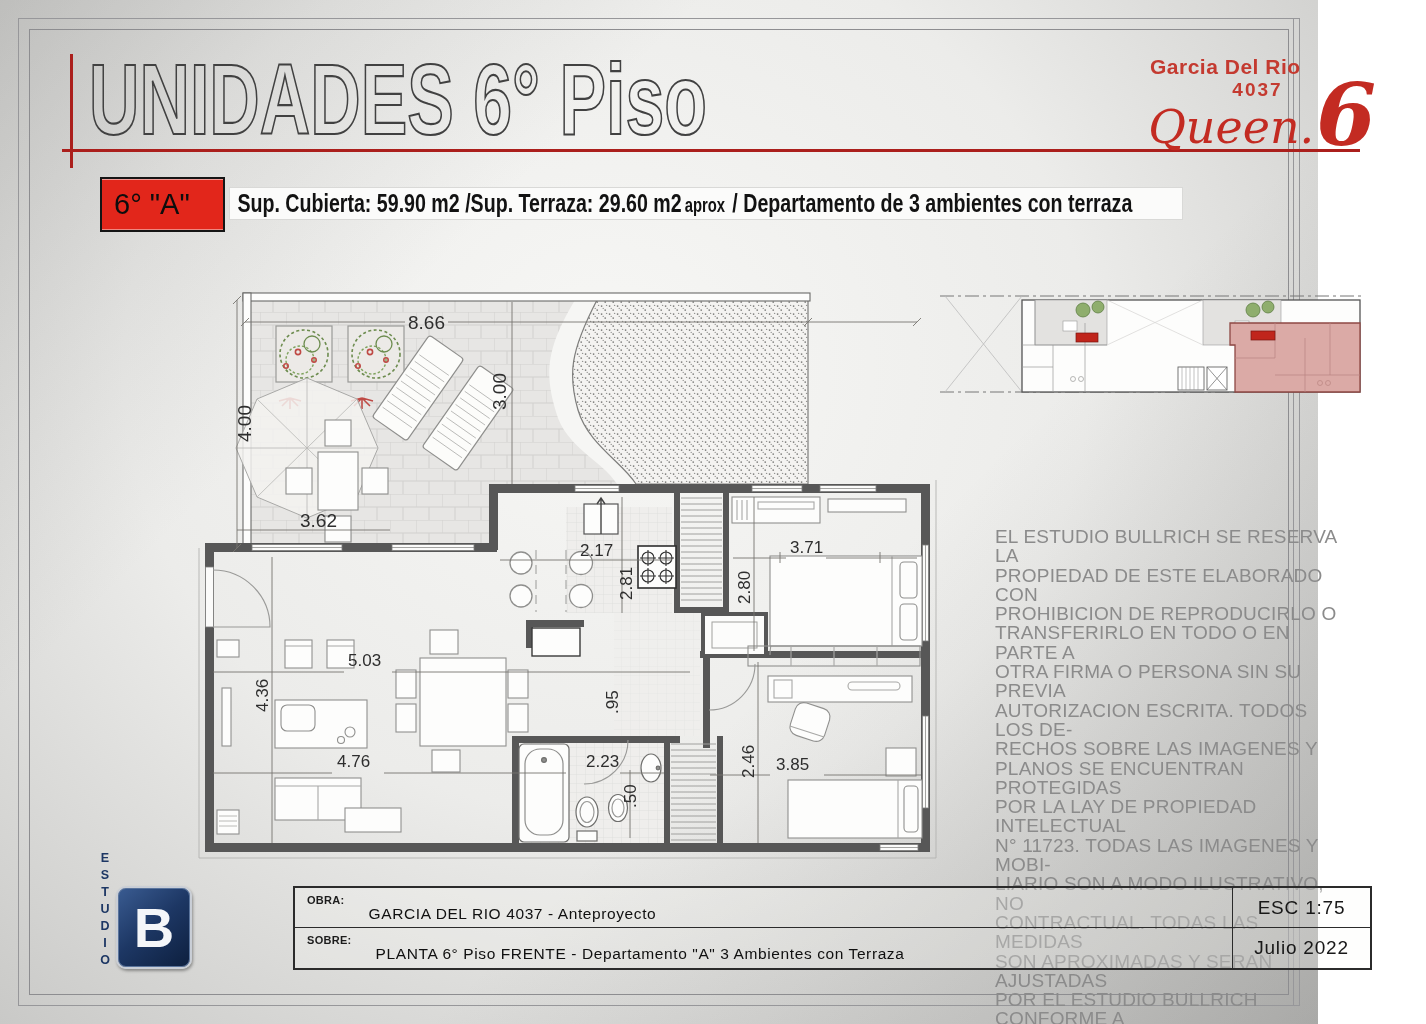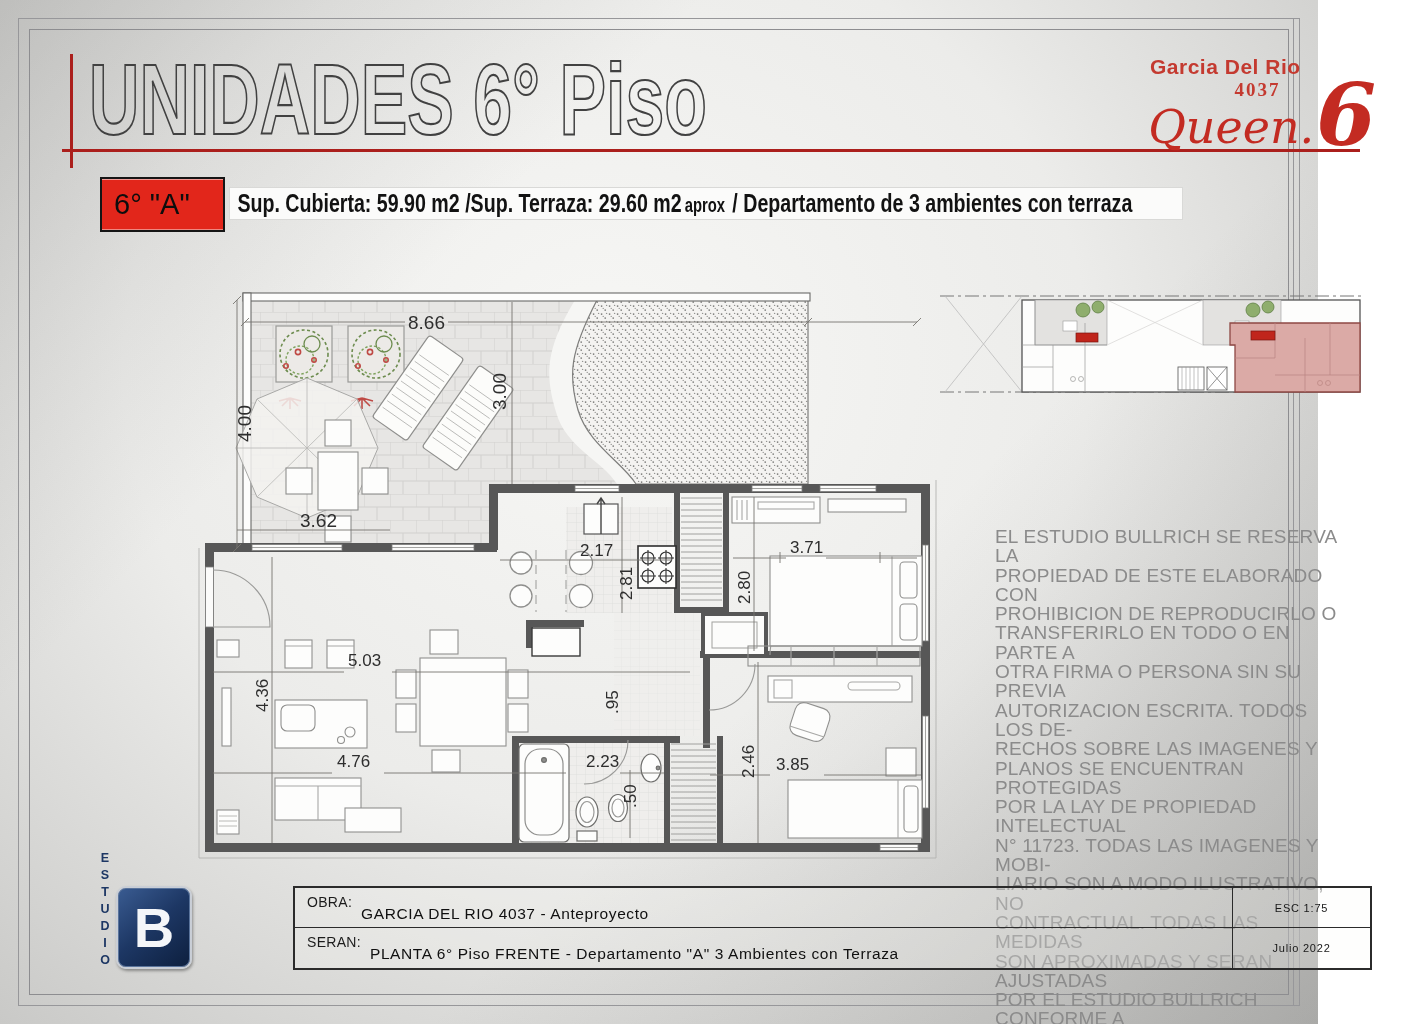--- a/index.html
+++ b/index.html
@@ -12,21 +12,21 @@
   .abs{position:absolute;}
   
   .frame-outer{inset:18px;border:1px solid #97979a;}
   .frame-inner{inset:29px;border:1.5px solid #8d8d90;}
   .frame-right-extra{top:18px;bottom:18px;right:24px;width:0;border-left:1px solid #97979a;}
   
   .red-vline{left:70px;top:54px;width:3px;height:114px;background:#ab1f1c;}
   .red-hline{left:62px;top:149px;width:1298px;height:3px;background:#ab1f1c;}
   
   .logo-name{left:1150px;top:55px;width:215px;text-align:left;color:#c43a30;font-weight:700;font-size:21px;letter-spacing:.5px;}
-  .logo-number{left:1150px;top:79px;width:215px;text-align:center;color:#c43a30;font-weight:700;font-size:19px;letter-spacing:2px;font-family:Liberation Serif, serif;}
+  .logo-number{left:1150px;top:79px;width:215px;text-align:center;color:#c43a30;font-weight:700;font-size:19px;letter-spacing:2px;}
   .logo-script-row{left:1152px;top:60px;width:224px;height:88px;display:flex;align-items:flex-end;justify-content:flex-end;}
   .logo-script{font-family:"DejaVu Serif",serif;font-style:italic;font-weight:400;font-size:46px;color:#c32b22;line-height:.9;}
   .logo-digit{font-family:"DejaVu Serif",serif;font-style:italic;font-weight:700;font-size:86px;color:#c32b22;line-height:.78;margin-left:2px;}
   
   .unit-box{left:100px;top:177px;width:125px;height:55px;background:#e2261b;border:2px solid #151515;
     box-shadow:inset 0 7px 0 -6px rgba(255,255,255,.55), inset 0 -8px 0 -7px rgba(255,255,255,.45);
     color:#0d0d0d;font-size:29px;display:flex;align-items:center;padding-left:12px;box-sizing:border-box;}
   .desc-strip{left:229px;top:187px;width:954px;height:33px;background:#fbfbfa;border:1px solid #d9d9d7;box-sizing:border-box;
     display:flex;align-items:center;overflow:visible;white-space:nowrap;}
   .desc-inner{display:inline-block;transform:scaleX(.74);transform-origin:0 50%;font-weight:700;font-size:26.5px;color:#121212;padding-left:10px;}
@@ -39,23 +39,23 @@
   .b-logo{left:116px;top:886px;width:76px;height:83px;border-radius:10px;
     background:linear-gradient(140deg,#3a5c92 0%,#1d3764 48%,#0d1f3e 100%);
     border:2px solid #c9ced6;box-shadow:inset 0 0 0 1px #5a749c, 1px 2px 3px rgba(0,0,0,.35);
     display:flex;align-items:center;justify-content:center;box-sizing:border-box;}
   .b-letter{color:#f4f6f9;font-size:56px;font-weight:700;line-height:1;}
   .tb-grid{left:293px;top:886px;width:1079px;height:84px;border:2px solid #2b2b2b;box-sizing:border-box;
     display:grid;grid-template-columns:938px 1fr;grid-template-rows:1fr 1fr;background:rgba(250,250,248,.25);}
   .tb-cell{border-bottom:1.5px solid #2b2b2b;border-right:1.5px solid #2b2b2b;display:flex;align-items:center;padding-left:12px;box-sizing:border-box;}
   .tb-cell.last-row{border-bottom:none;}
   .tb-cell.last-col{border-right:none;justify-content:center;padding-left:0;}
-  .tb-label{font-size:14px;font-weight:400;color:#1c1c1c;margin-right:9px;align-self:flex-start;margin-top:6px;letter-spacing:.3px;}
+  .tb-label{font-size:11px;font-weight:700;color:#1c1c1c;margin-right:24px;align-self:flex-start;margin-top:6px;letter-spacing:.3px;}
   .tb-value{font-size:15.5px;color:#101010;letter-spacing:.6px;margin-top:12px;}
-  .tb-right{font-size:11px;color:#181818;letter-spacing:.8px;}
+  .tb-right{font-size:19px;color:#181818;letter-spacing:.8px;}
   svg text{font-family:"Liberation Sans",sans-serif;}
   .dim{font-size:17px;fill:#2e2e2e;}
   .dimbig{font-size:19px;fill:#2e2e2e;}
 </style>
 </head>
 <body>
 
 <div id="sheet">
 
   <div class="abs frame-outer"></div>
@@ -423,21 +423,21 @@
   </div>
   <div class="abs tb-grid">
     <div class="tb-cell">
       <span class="tb-label">OBRA:</span>
       <span class="tb-value">GARCIA DEL RIO 4037 - Anteproyecto</span>
     </div>
     <div class="tb-cell last-col">
       <span class="tb-right">ESC 1:75</span>
     </div>
     <div class="tb-cell last-row">
-      <span class="tb-label">SERAN:</span>
+      <span class="tb-label">SOBRE:</span>
       <span class="tb-value">PLANTA 6° Piso FRENTE - Departamento "A" 3 Ambientes con Terraza</span>
     </div>
     <div class="tb-cell last-row last-col">
       <span class="tb-right">Julio 2022</span>
     </div>
   </div>
 
 </div>
 
 </body></html>

